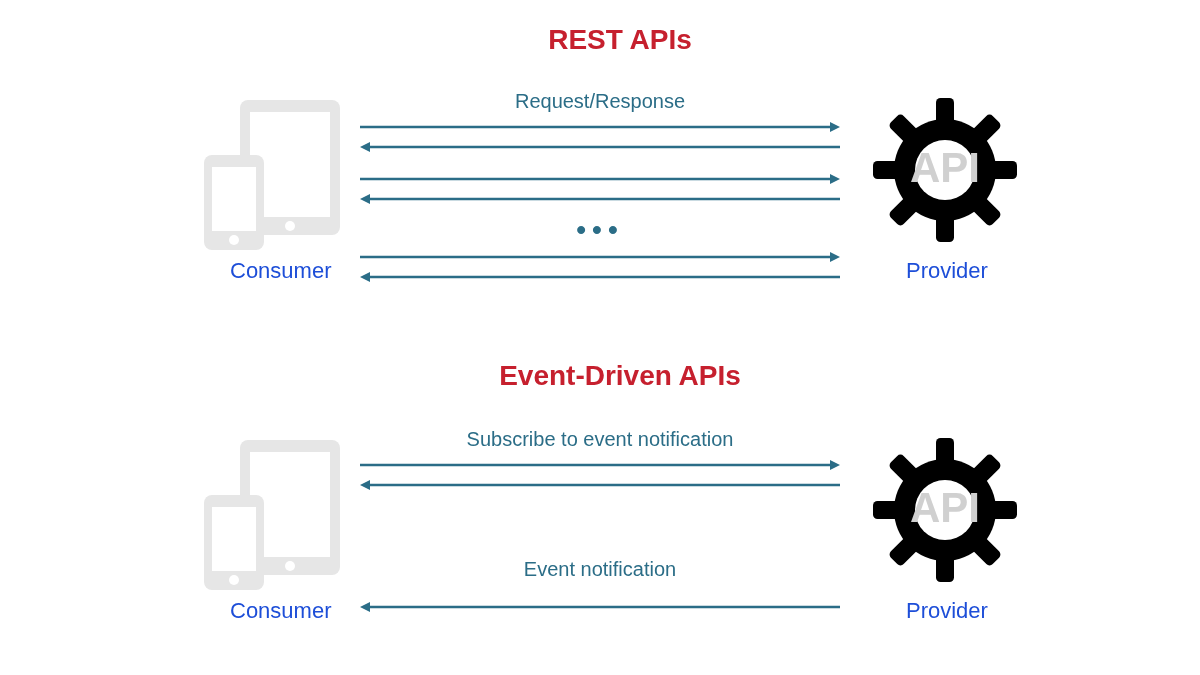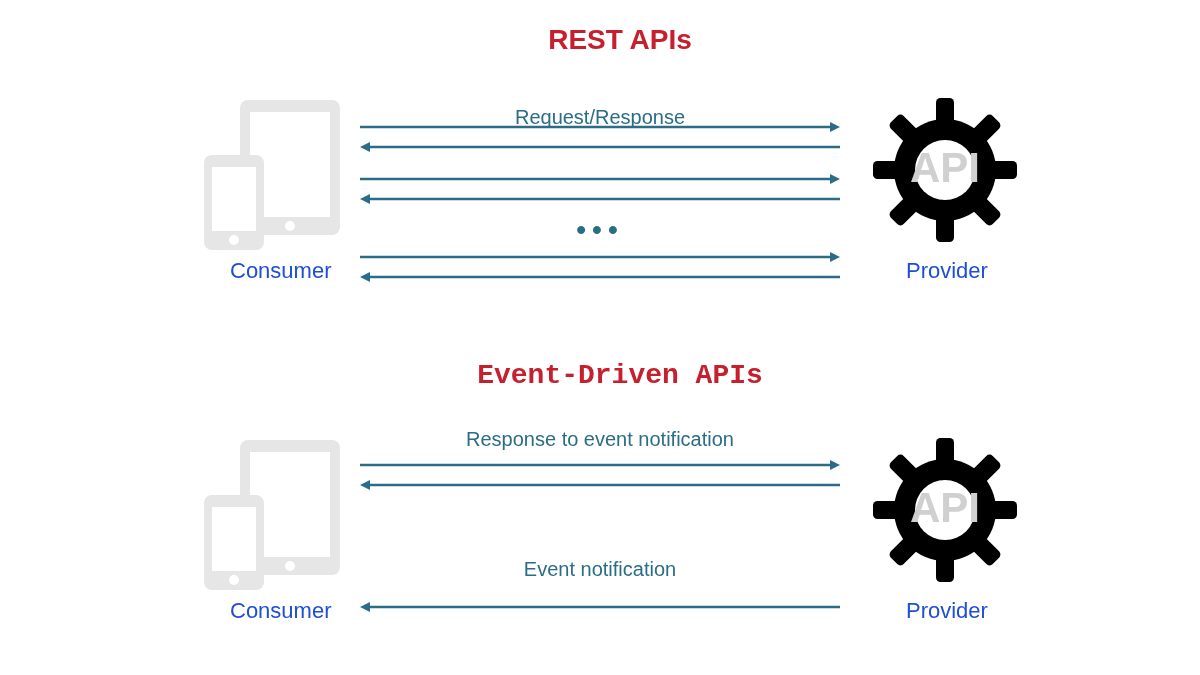--- a/index.html
+++ b/index.html
@@ -14,21 +14,21 @@
   .title {
     position: absolute;
     left: 0; right: 0;
     text-align: center;
     font-size: 28px;
     font-weight: 600;
     color: #c6202e;
     padding-left: 40px;
   }
   .title-rest { top: 24px; }
-  .title-event { top: 360px; font-family: Liberation Mono, monospace; }
+  .title-event { top: 360px; }
 
   .endpoint-label {
     position: absolute;
     font-size: 22px;
     color: #1d4ed8;
   }
 
   .devices {
     position: absolute;
     color: #e6e6e6;
@@ -103,21 +103,21 @@
       <rect x="44" y="78" width="12" height="20" rx="3" transform="rotate(45 50 50)"></rect>
       <rect x="2" y="44" width="20" height="12" rx="3" transform="rotate(45 50 50)"></rect>
       <rect x="78" y="44" width="20" height="12" rx="3" transform="rotate(45 50 50)"></rect>
     </g>
     <circle cx="50" cy="50" r="20" fill="#ffffff"></circle>
     <text x="50" y="58" text-anchor="middle" class="gear-text" font-size="18">API</text>
   </svg>
 </div>
 <div class="endpoint-label" style="top:258px; left:906px;">Provider</div>
 
-<div class="arrow-label" style="top:90px;margin-top:16px;">Request/Response</div>
+<div class="arrow-label" style="top:90px;">Request/Response</div>
 
 <div class="arrow" style="top:120px;">
   <svg width="480" height="14">
       <line x1="0" y1="7" x2="470" y2="7" stroke="#2b6d87" stroke-width="2.5"></line>
       <polygon points="470,2 480,7 470,12" fill="#2b6d87"></polygon>
     </svg>
 </div>
 <div class="arrow" style="top:140px;">
   <svg width="480" height="14">
       <line x1="10" y1="7" x2="480" y2="7" stroke="#2b6d87" stroke-width="2.5"></line>
@@ -179,21 +179,21 @@
       <rect x="44" y="78" width="12" height="20" rx="3" transform="rotate(45 50 50)"></rect>
       <rect x="2" y="44" width="20" height="12" rx="3" transform="rotate(45 50 50)"></rect>
       <rect x="78" y="44" width="20" height="12" rx="3" transform="rotate(45 50 50)"></rect>
     </g>
     <circle cx="50" cy="50" r="20" fill="#ffffff"></circle>
     <text x="50" y="58" text-anchor="middle" class="gear-text" font-size="18">API</text>
   </svg>
 </div>
 <div class="endpoint-label" style="top:598px; left:906px;">Provider</div>
 
-<div class="arrow-label" style="top:428px;">Response to event notification</div>
+<div class="arrow-label" style="top:428px;">Subscribe to event notification</div>
 
 <div class="arrow" style="top:458px;">
   <svg width="480" height="14">
       <line x1="0" y1="7" x2="470" y2="7" stroke="#2b6d87" stroke-width="2.5"></line>
       <polygon points="470,2 480,7 470,12" fill="#2b6d87"></polygon>
     </svg>
 </div>
 <div class="arrow" style="top:478px;">
   <svg width="480" height="14">
       <line x1="10" y1="7" x2="480" y2="7" stroke="#2b6d87" stroke-width="2.5"></line>

